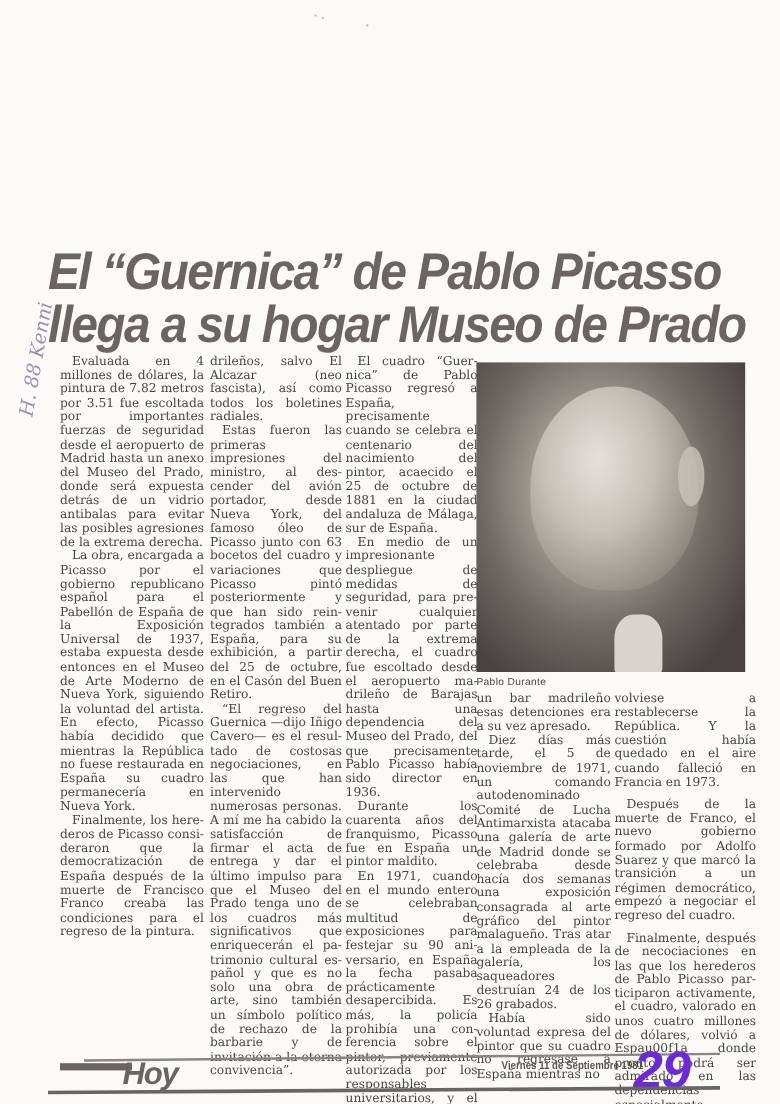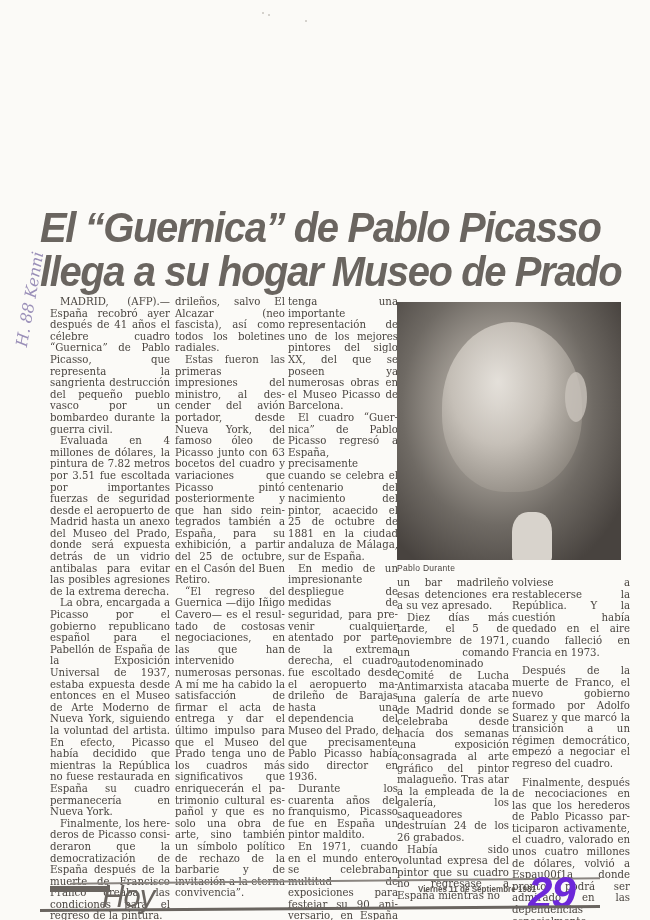--- a/index.html
+++ b/index.html
@@ -51,21 +51,21 @@
       position: absolute; left: 12px; top: 345px; transform: rotate(-80deg); transform-origin: left top;
       font-family: "DejaVu Serif", serif; font-style: italic; font-size: 16px; color: #9a8fb8;
       white-space: nowrap; width: 120px;
     }
     .footer { position: absolute; left: 40px; top: 862px; width: 600px; height: 55px; }
     .footer .rule-top { position: absolute; left: 30px; top: 18px; width: 530px; height: 2px; background: #8a8580; transform: rotate(-0.6deg); }
     .footer .rule-bot { position: absolute; left: 0; top: 45px; width: 560px; height: 3px; background: #6a6560; transform: rotate(-0.4deg); }
     .footer .logo-bar { position: absolute; left: 10px; top: 24px; width: 60px; height: 6px; background: #6a6560; }
     .footer .logo {
       position: absolute; left: 62px; top: 17px;
-      font-family: "Liberation Sans", sans-serif; font-weight: normal; font-style: italic; font-size: 31px;
+      font-family: "Liberation Sans", sans-serif; font-weight: bold; font-style: italic; font-size: 26px;
       color: #6a6560; letter-spacing: -1px;
     }
     .footer .date {
       position: absolute; left: 378px; top: 21px;
       font-family: "Liberation Sans", sans-serif; font-weight: bold; font-size: 9.5px; color: #5a5550;
       transform: scaleX(0.85); transform-origin: left top; white-space: nowrap;
     }
     .footer .page-num {
       position: absolute; left: 488px; top: 6px;
       font-family: "Liberation Sans", sans-serif; font-weight: bold; font-size: 44px; color: #6d28d9;
@@ -82,36 +82,34 @@
 
 <div class="handwriting">H. 88 Kenni</div>
 
 <div class="clipping">
   <h1 class="headline" style="margin:0;">
     <span class="line">El “Guernica” de Pablo Picasso</span>
     <span class="line">llega a su hogar Museo de Prado</span>
   </h1>
 
   <div class="col col1">
-    <p class="first">MADRID, (AFP).— España recobró ayer después de 41 años el célebre cuadro “Guernica” de Pablo Picasso, que representa la sangrienta des­trucción del pequeño pueblo vasco por un bombardeo durante la guerra civil.</p>
     <p>Evaluada en 4 millones de dólares, la pintura de 7.82 metros por 3.51 fue escoltada por importantes fuerzas de seguridad desde el aeropuerto de Madrid hasta un anexo del Museo del Prado, donde será expuesta detrás de un vidrio antibalas para evitar las posibles agresiones de la extrema derecha.</p>
     <p>La obra, encargada a Picasso por el gobierno republicano español para el Pabellón de España de la Exposición Universal de 1937, estaba ex­puesta desde entonces en el Museo de Arte Moderno de Nueva York, siguiendo la voluntad del artista. En efecto, Picasso había decidido que mientras la República no fuese restaurada en España su cuadro permanecería en Nueva York.</p>
     <p>Finalmente, los here­deros de Picasso consi­deraron que la democratización de España después de la muerte de Francisco Franco creaba las condiciones para el regreso de la pintura.</p>
 
   </div>
 
   <div class="col col2">
     <p class="first" style="text-indent:0">drileños, salvo El Alcazar (neo fascista), así como todos los bole­tines radiales.</p>
     <p>Estas fueron las primeras impresiones del ministro, al des­cender del avión porta­dor, desde Nueva York, del famoso óleo de Picasso junto con 63 bocetos del cuadro y variaciones que Picasso pintó posteriormente y que han sido rein­tegrados también a España, para su exhi­bición, a partir del 25 de octubre, en el Casón del Buen Retiro.</p>
     <p>“El regreso del Guernica —dijo Iñigo Cavero— es el resul­tado de costosas negociaciones, en las que han intervenido numerosas personas. A mí me ha cabido la sa­tisfacción de firmar el acta de entrega y dar el último impulso para que el Museo del Prado tenga uno de los cua­dros más significativos que enriquecerán el pa­trimonio cultural es­pañol y que es no solo una obra de arte, sino también un símbolo político de rechazo de la barbarie y de invitación a la eterna con­vivencia”.</p>
 
   </div>
 
   <div class="col col3">
-    <p class="first" style="text-indent:0">tenga una importante representación de uno de los mejores pintores del siglo XX, del que se poseen ya numerosas obras en el Museo Picasso de Barcelona.</p>
     <p>El cuadro “Guer­nica” de Pablo Picasso regresó a España, precisamente cuando se celebra el centenario del nacimiento del pintor, acaecido el 25 de oc­tubre de 1881 en la ciudad andaluza de Málaga, sur de España.</p>
     <p>En medio de un impresionante desplie­gue de medidas de seguridad, para pre­venir cualquier atenta­do por parte de la extrema derecha, el cuadro fue escoltado desde el aeropuerto ma­drileño de Barajas hasta una dependencia del Museo del Prado, del que precisamente Pablo Picasso había si­do director en 1936.</p>
     <p>Durante los cuarenta años del franquismo, Picasso fue en España un pintor maldito.</p>
     <p>En 1971, cuando en el mundo entero se cele­braban multitud de exposiciones para festejar su 90 ani­versario, en España la fecha pasaba prác­ticamente desaperci­bida. Es más, la policía prohibía una con­ferencia sobre el pintor, previamente autorizada por los responsables universitarios, y el conferenciante así como cinco personas más eran detenidas. A su vez, el pintor Eusebio Semero, que horas después denunciaba en</p>
   </div>
 
   <div class="photo">
     <div class="head"></div>
     <div class="ear"></div>
     <div class="hand"></div>

